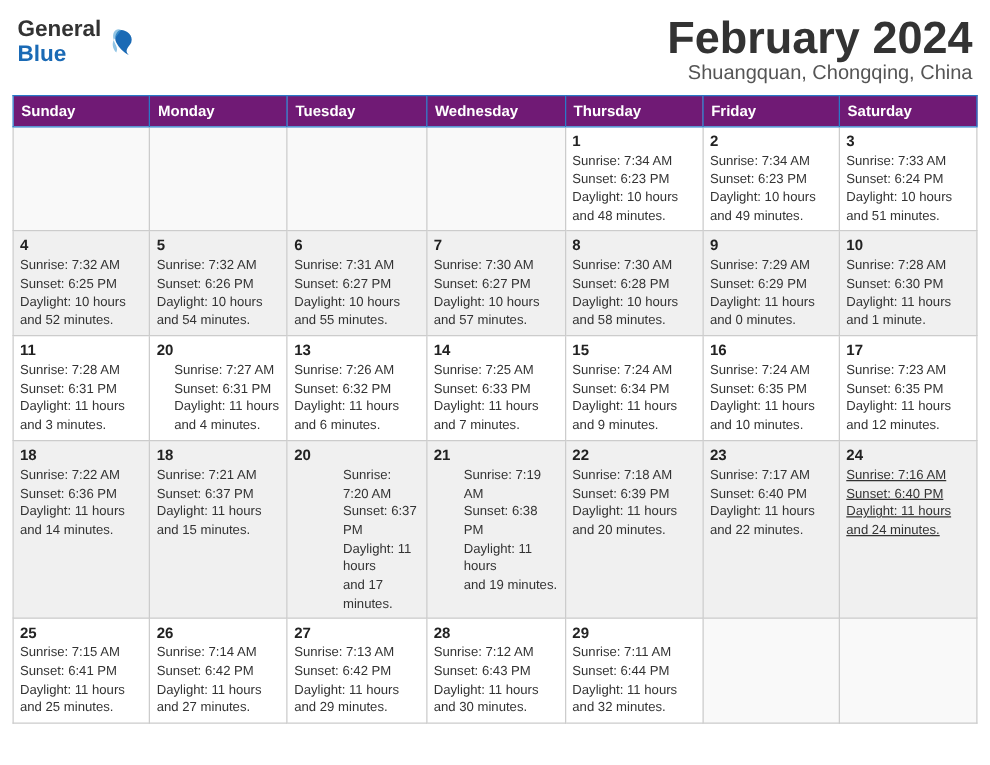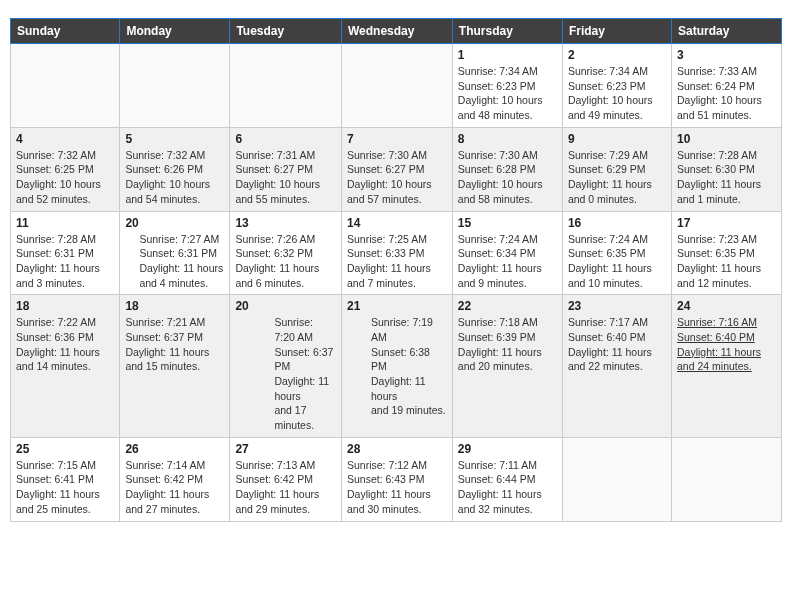--- a/index.html
+++ b/index.html
@@ -48,21 +48,21 @@
     .location-title {
       font-size: 16px;
       color: #555;
     }
     .calendar {
       width: 100%;
       border-collapse: collapse;
       font-size: 11px;
     }
     .calendar th {
-      background-color: #404040;
+      background-color: #701a75;
       color: #fff;
       text-align: left;
       padding: 5px 6px;
       font-size: 12px;
       font-weight: bold;
       border: 1px solid #2979c7;
     }
     .calendar td {
       border: 1px solid #ccc;
       vertical-align: top;
@@ -87,21 +87,33 @@
       line-height: 1.4;
     }
     .row-shaded td {
       background-color: #f0f0f0;
     }
   </style>
 </head>
 <body>
 
 <div class="header-area">
+  <div class="logo">
+    <div class="logo-text">
+      <span class="logo-general">General</span>
+      <span class="logo-blue">Blue</span>
+    </div>
+    <svg class="logo-bird" viewBox="0 0 28 28" xmlns="http://www.w3.org/2000/svg">
+      <path d="M14 4 C18 4, 24 8, 22 14 C20 18, 16 20, 20 24 C16 22, 12 18, 10 14 C8 10, 10 4, 14 4Z" fill="#1a6ab5"></path>
+      <path d="M14 4 C10 2, 6 6, 8 12 C9 16, 12 18, 10 22 C8 20, 6 16, 8 12" fill="#4a9fd4" opacity="0.6"></path>
+    </svg>
+  </div>
   <div class="title-area">
+    <div class="month-title">February 2024</div>
+    <div class="location-title">Shuangquan, Chongqing, China</div>
   </div>
 </div>
 
 <table class="calendar">
   <thead>
     <tr>
     <th>Sunday</th>
         <th>Monday</th>
         <th>Tuesday</th>
         <th>Wednesday</th>

